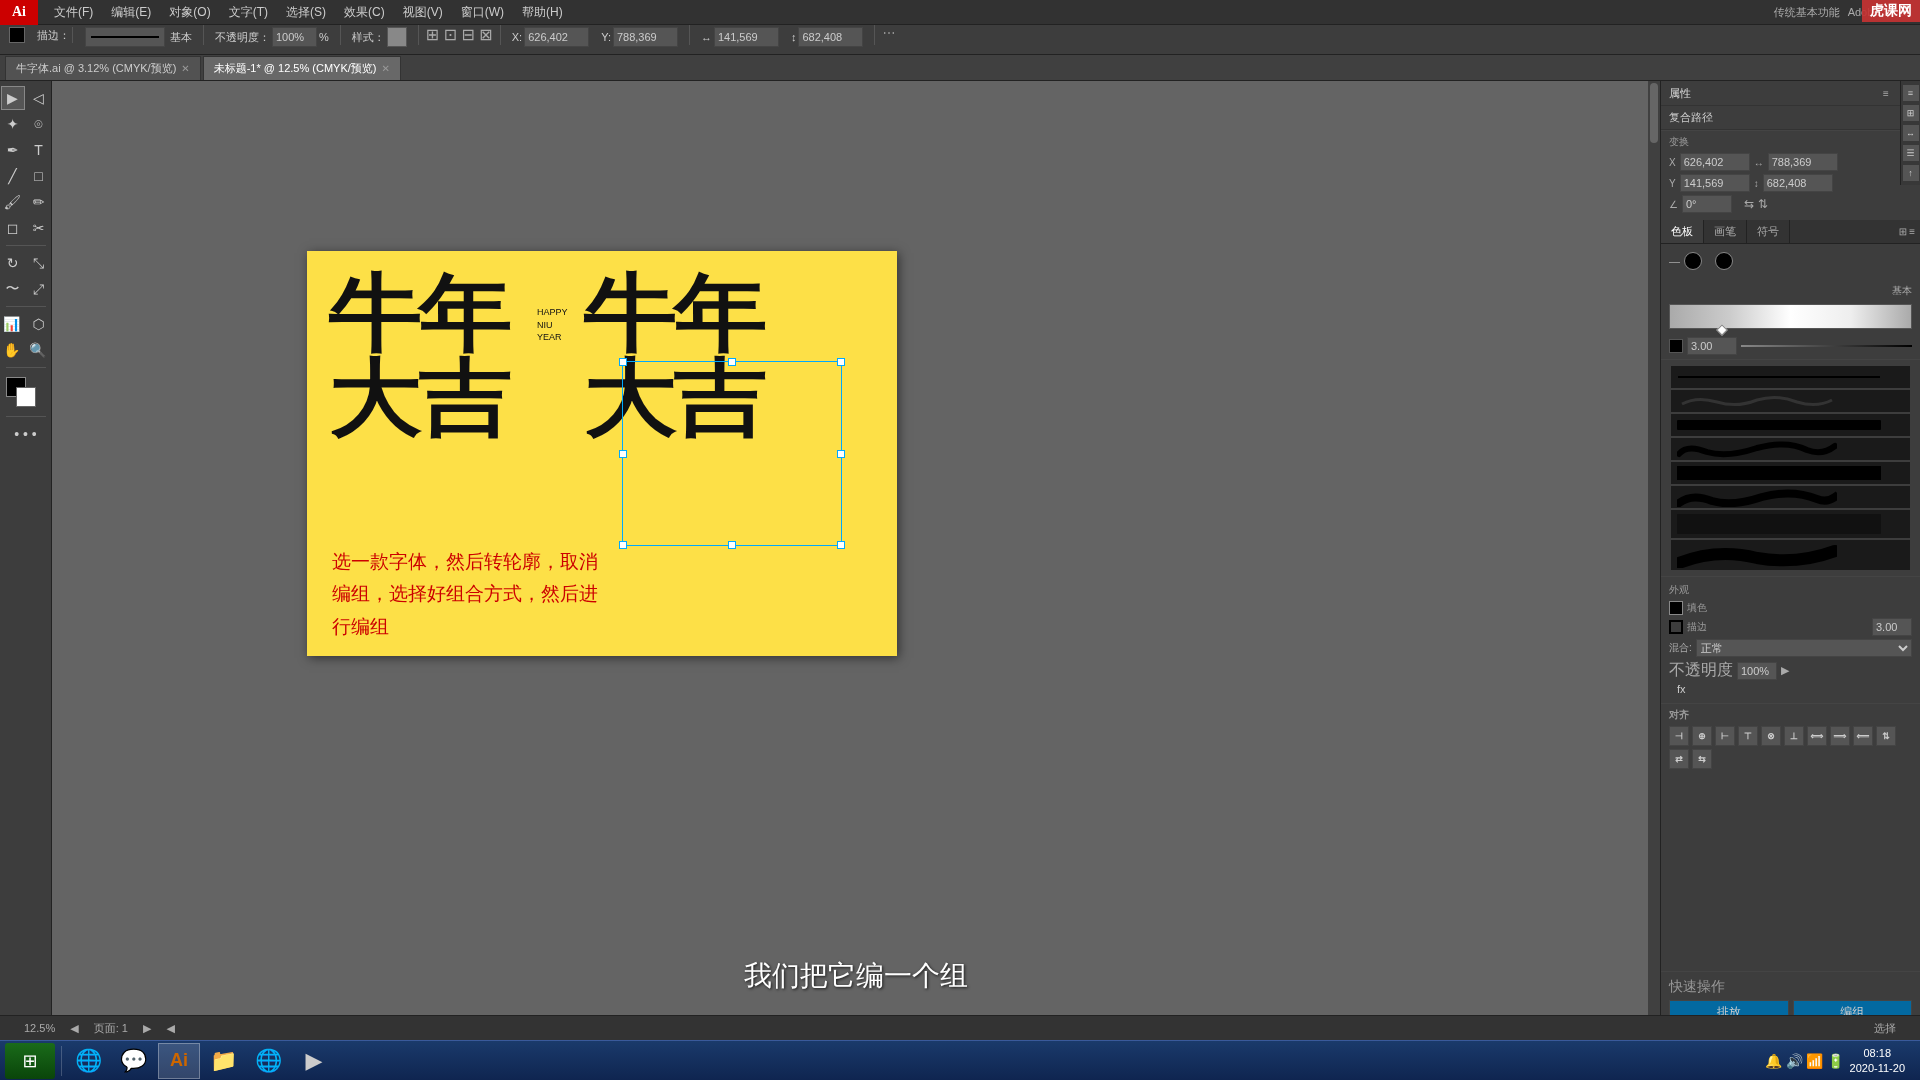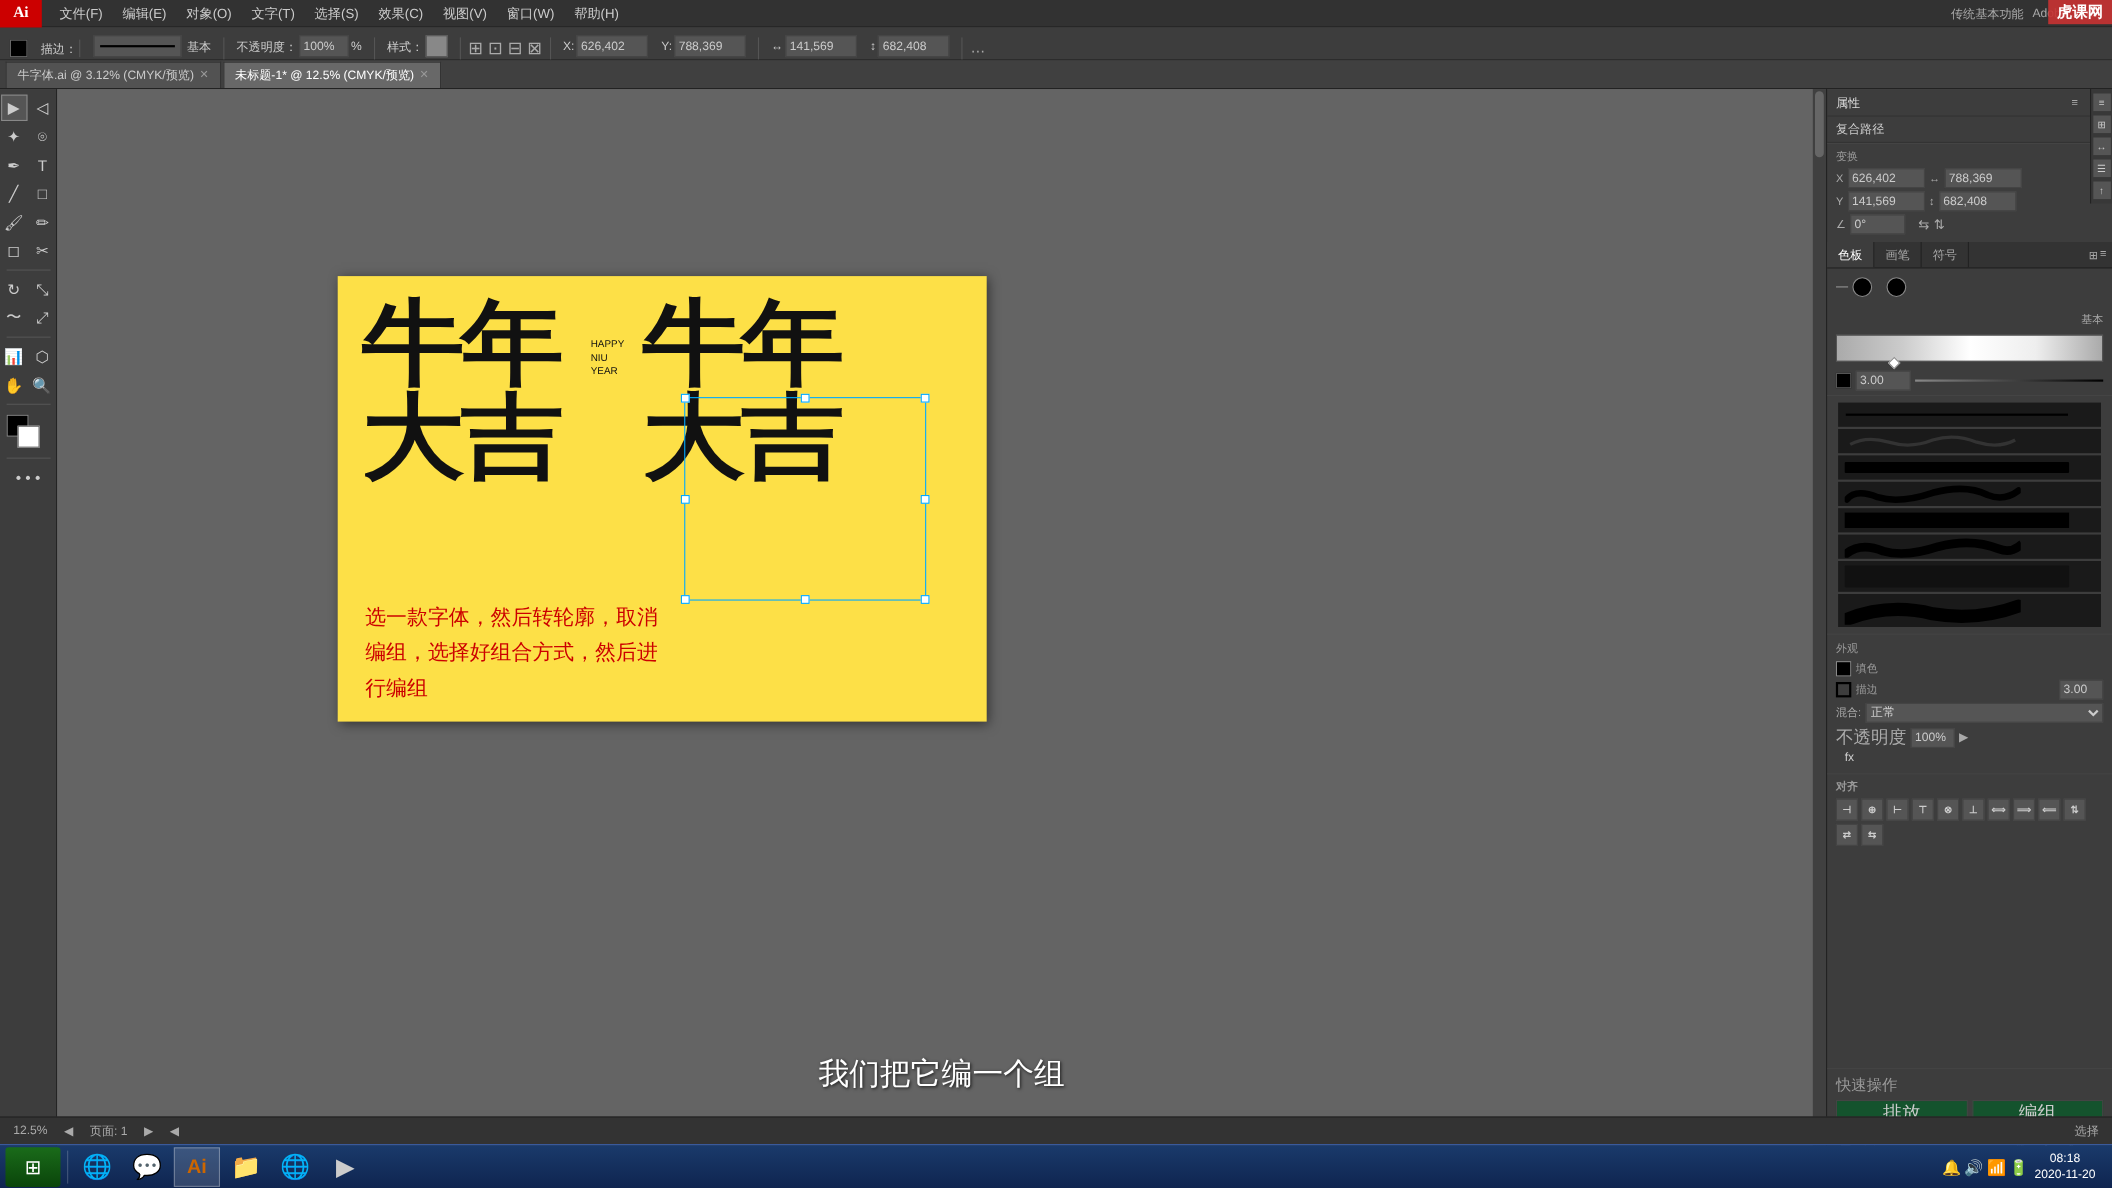--- a/index.html
+++ b/index.html
@@ -13,21 +13,21 @@
     #app-logo {
       width: 38px; height: 25px; background: #cc0000; display: flex; align-items: center; justify-content: center;
       font-size: 14px; font-weight: bold; color: white; font-family: Georgia, serif; flex-shrink: 0;
     }
     #menu-items { display: flex; align-items: center; gap: 2px; padding: 0 8px; }
     .menu-item { padding: 2px 8px; cursor: pointer; font-size: 12px; color: #ccc; }
     #top-right { margin-left: auto; display: flex; align-items: center; gap: 8px; padding-right: 10px; font-size: 11px; color: #aaa; }
 
     
     #toolbar {
-      width: 100%; height: 30px; background: #3d3d3d; display: flex; align-items: flex-end;
+      width: 100%; height: 30px; background: #3d3d3d; display: flex; align-items: flex-start;
       border-bottom: 1px solid #222; padding: 0 5px; gap: 4px; color: #ccc; font-size: 11px;
     }
     .toolbar-item { display: flex; align-items: center; gap: 2px; padding: 2px 4px; cursor: pointer; }
     .toolbar-separator { width: 1px; height: 20px; background: #555; margin: 0 3px; }
     .toolbar-input { width: 60px; height: 20px; background: #555; border: 1px solid #444; color: #ccc; font-size: 11px; padding: 1px 3px; }
 
     
     #tab-bar {
       width: 100%; height: 26px; background: #404040; display: flex; align-items: center;
       border-bottom: 1px solid #222; padding-left: 5px;
@@ -115,32 +115,32 @@
     #brush-section { padding: 4px; border-top: 1px solid #444; }
 
     
     .stroke-size-row { display: flex; align-items: center; gap: 4px; padding: 4px 8px; font-size: 11px; }
     .stroke-input { width: 50px; height: 18px; background: #555; border: 1px solid #444; color: #ccc; font-size: 11px; padding: 1px 3px; }
 
     
     #quick-actions { padding: 6px 8px; border-top: 1px solid #444; margin-top: auto; }
     .quick-label { font-size: 14px; color: #999; margin-bottom: 4px; }
     .quick-btn-row { display: flex; gap: 4px; }
-    .quick-btn { flex: 1; height: 22px; background: #14532d; border: 1px solid #444; color: #ccc; font-size: 17px; cursor: pointer; text-align: center; line-height: 22px; }
+    .quick-btn { flex: 1; height: 22px; background: #0369a1; border: 1px solid #444; color: #ccc; font-size: 12px; cursor: pointer; text-align: center; line-height: 22px; }
 
     
     #panel-bottom-icons {
       display: flex; align-items: center; padding: 4px 8px; gap: 4px; border-top: 1px solid #444;
     }
     .panel-icon-btn { width: 18px; height: 18px; cursor: pointer; color: #aaa; font-size: 12px; display: flex; align-items: center; justify-content: center; }
 
     
     #status-bar {
       width: 100%; height: 25px; background: #333; border-top: 1px solid #222;
-      display: flex; align-items: center; padding: 0 12px; gap: 15px; font-size: 11px; color: #aaa;
+      display: flex; align-items: center; padding: 0 24px; gap: 15px; font-size: 11px; color: #aaa;
       position: absolute; bottom: 0; left: 0;
     }
     #status-bar .zoom { display: flex; align-items: center; gap: 5px; }
 
     
     #subtitle {
       position: absolute; bottom: 60px; left: 50%; transform: translateX(-50%);
       font-size: 28px; color: #fff; font-family: 'Microsoft YaHei', sans-serif;
       white-space: nowrap; text-shadow: 1px 1px 3px rgba(0,0,0,0.8);
     }

